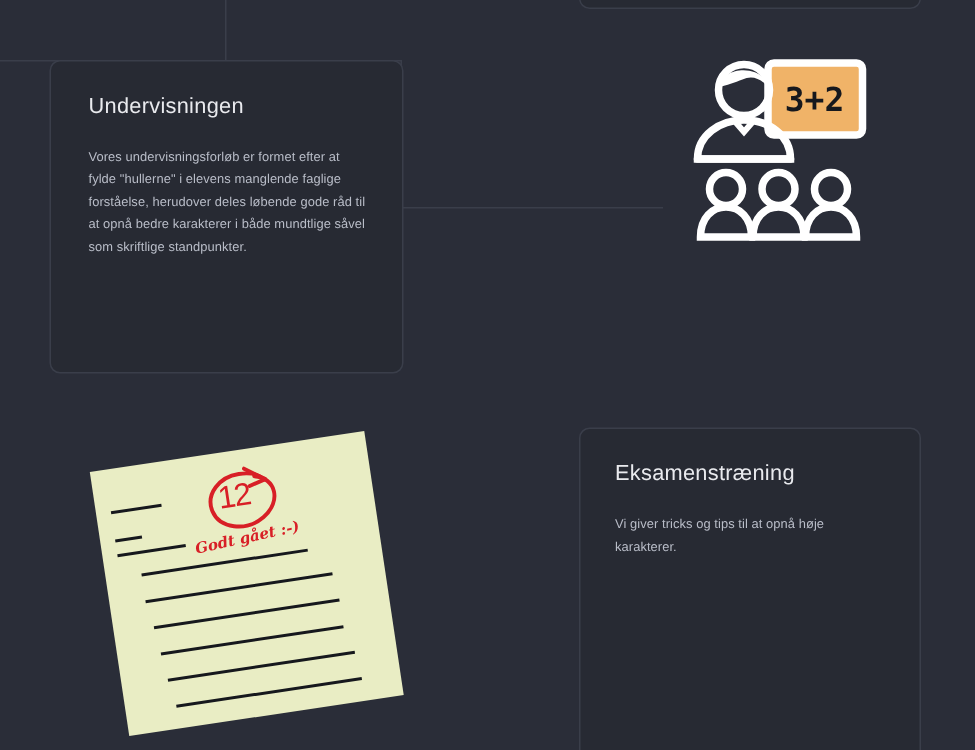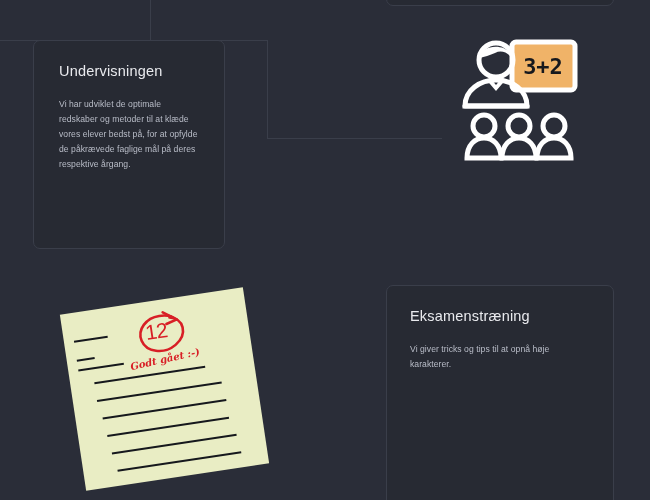--- a/index.html
+++ b/index.html
@@ -24,21 +24,21 @@
     position:absolute;
     background:#272a33;
     border:1px solid #3a3e4a;
     border-radius:7px;
     box-sizing:border-box;
   }
   .card-top-partial{
     left:386px;top:-60px;width:228px;height:66px;
   }
   .card-teaching{
-    left:33px;top:40px;width:192px;height:209px;
+    left:33px;top:40px;width:236px;height:209px;
     padding:22px 24px 0 25px;
   }
   .card-exam{
     left:386px;top:285px;width:228px;height:240px;
     padding:22px 22px 0 23px;
   }
   .card-title{
     color:#e9eaee;
     font-size:14.5px;
     font-weight:400;
@@ -96,21 +96,21 @@
   <div class="conn conn-v-top"></div>
   <div class="conn conn-h-top"></div>
   <div class="conn conn-v-mid"></div>
   <div class="conn conn-h-mid"></div>
 
   <div class="card card-top-partial"></div>
 
   <div class="card card-teaching">
     <h2 class="card-title">Undervisningen</h2>
     <div class="card-body">
-      <p>Vi har udviklet de optimale redskaber og metoder til at klæde vores elever bedst på, for at opfylde de påkrævede faglige mål på deres respektive årgang.</p>
+      <p>Vores undervisningsforløb er formet efter at fylde "hullerne" i elevens manglende faglige forståelse, herudover deles løbende gode råd til at opnå bedre karakterer i både mundtlige såvel som skriftlige standpunkter.</p>
     </div>
   </div>
 
   <div class="card card-exam">
     <h2 class="card-title">Eksamenstræning</h2>
     <div class="card-body">
       <p>Vi giver tricks og tips til at opnå høje karakterer.</p>
     </div>
   </div>
 

